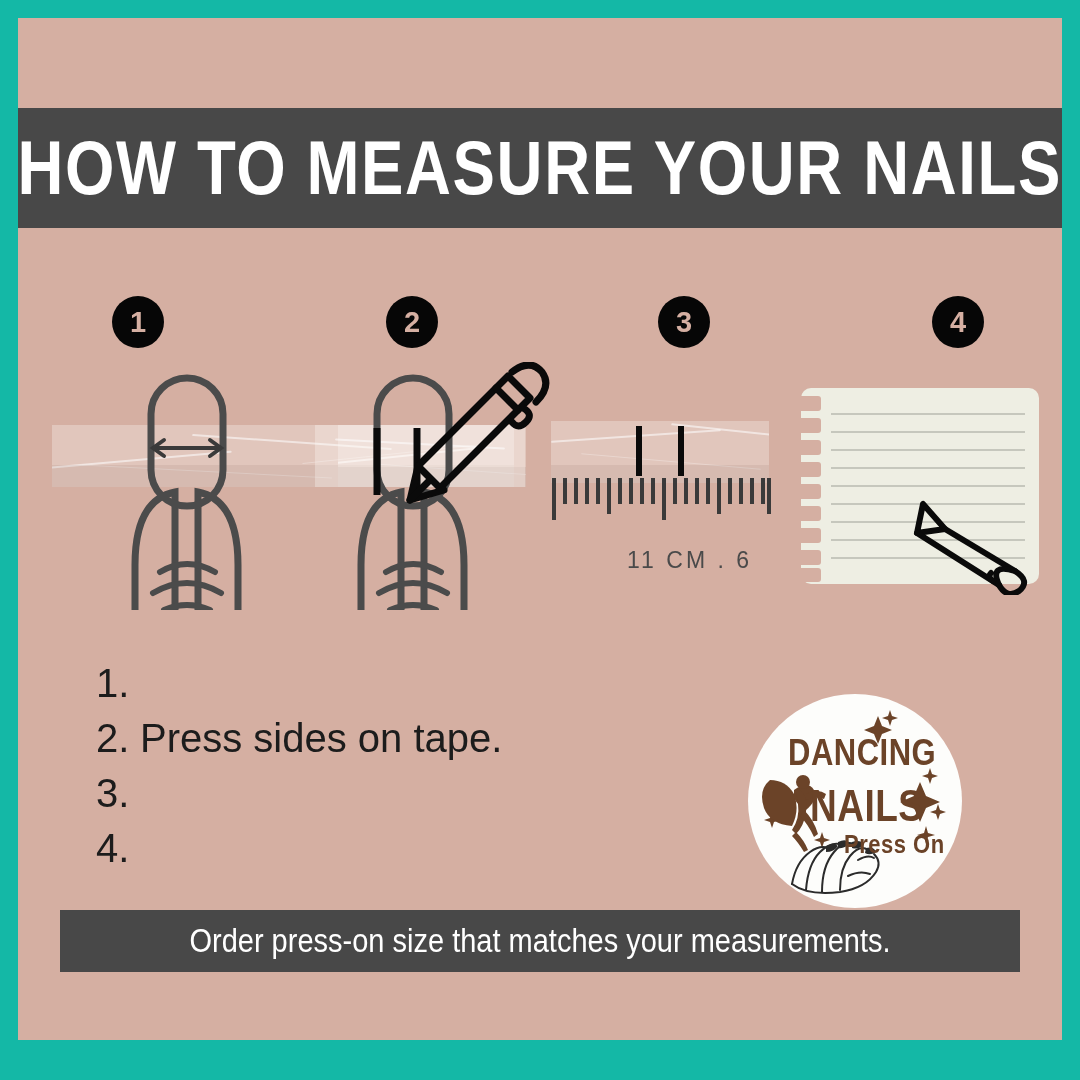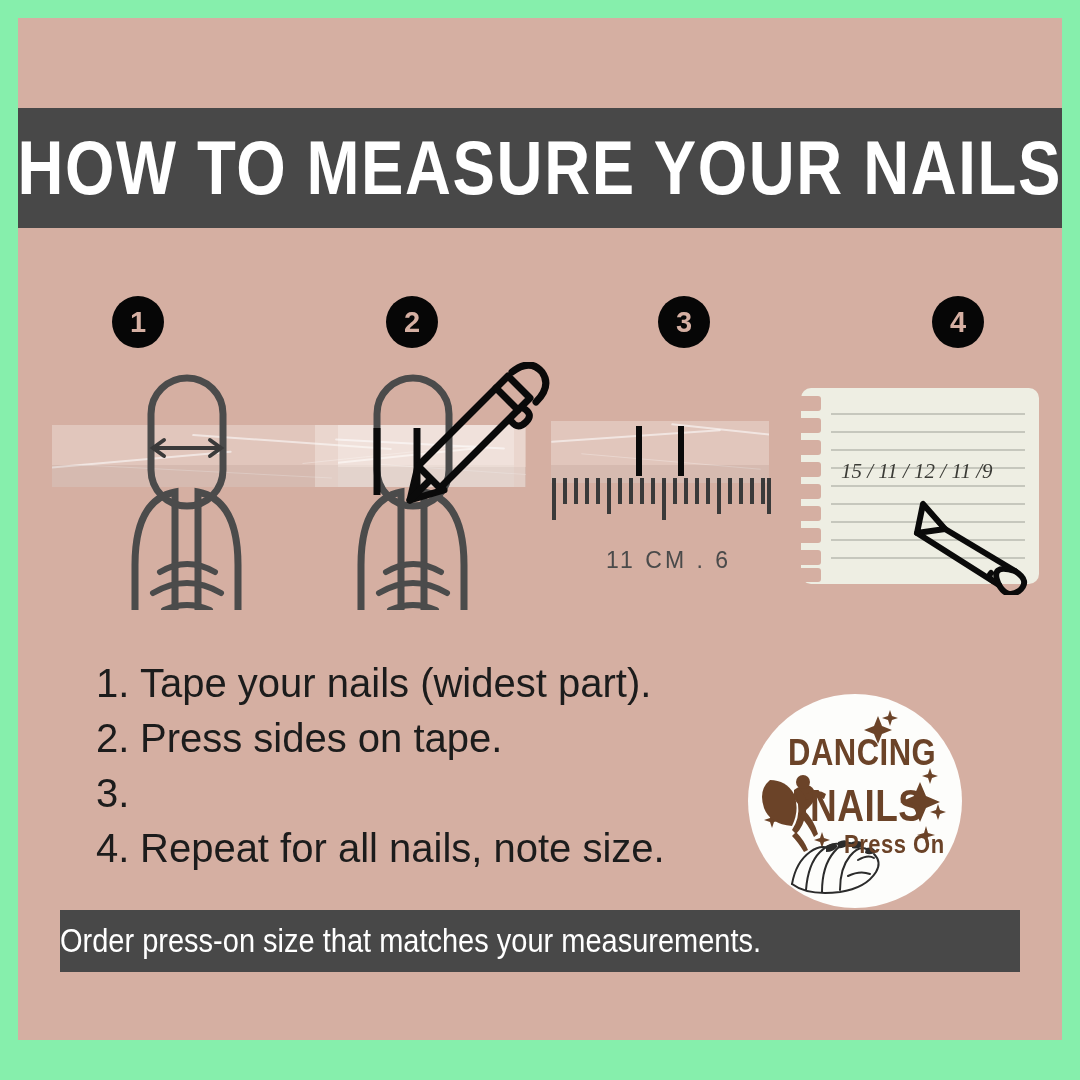--- a/index.html
+++ b/index.html
@@ -12,21 +12,21 @@
     height: 1080px;
     font-family: "Liberation Sans", sans-serif;
     overflow: hidden;
   }
 
   
   #poster {
     position: relative;
     width: 1080px;
     height: 1080px;
-    background: #86efac;
+    background: #14b8a6;
     overflow: hidden;
   }
   #inner-bg {
     position: absolute;
     left: 18px;
     top: 18px;
     width: 1044px;
     height: 1022px;
     background: #d5afa2;
   }
@@ -169,21 +169,21 @@
   
   #footer-banner {
     position: absolute;
     left: 60px;
     top: 910px;
     width: 960px;
     height: 62px;
     background: #484848;
     display: flex;
     align-items: center;
-    justify-content: flex-start;
+    justify-content: center;
   }
   #footer-text {
     color: #ffffff;
     font-family: "Liberation Sans", sans-serif;
     font-size: 29px;
     white-space: nowrap;
     transform: scaleY(1.12);
   }
 </style>
 </head>
@@ -305,21 +305,21 @@
       <line x1="157" y1="2" x2="157" y2="28"></line>
       <line x1="168" y1="2" x2="168" y2="38"></line>
       <line x1="179" y1="2" x2="179" y2="28"></line>
       <line x1="190" y1="2" x2="190" y2="28"></line>
       <line x1="201" y1="2" x2="201" y2="28"></line>
       <line x1="212" y1="2" x2="212" y2="28"></line>
       <line x1="218" y1="2" x2="218" y2="38"></line>
     </g>
   </svg>
 
-  <div id="ruler-caption" style="left:606px; top:547px;text-align:right;">11 CM . 6</div>
+  <div id="ruler-caption" style="left:627px; top:547px;text-align:right;">11 CM . 6</div>
 
   <svg class="illus" style="left:797px; top:388px;" width="246" height="200" viewBox="0 0 246 200">
     <rect x="4" y="0" width="238" height="196" rx="10" ry="10" fill="#eeeee3"></rect>
     <g fill="#d5afa2">
       <rect x="-2" y="8" width="26" height="15" rx="3"></rect>
       <rect x="-2" y="30" width="26" height="15" rx="3"></rect>
       <rect x="-2" y="52" width="26" height="15" rx="3"></rect>
       <rect x="-2" y="74" width="26" height="15" rx="3"></rect>
       <rect x="-2" y="96" width="26" height="15" rx="3"></rect>
       <rect x="-2" y="118" width="26" height="15" rx="3"></rect>
@@ -333,47 +333,44 @@
       <line x1="34" y1="62" x2="228" y2="62"></line>
       <line x1="34" y1="80" x2="228" y2="80"></line>
       <line x1="34" y1="98" x2="228" y2="98"></line>
       <line x1="34" y1="116" x2="228" y2="116"></line>
       <line x1="34" y1="134" x2="228" y2="134"></line>
       <line x1="34" y1="152" x2="228" y2="152"></line>
       <line x1="34" y1="170" x2="228" y2="170"></line>
     </g>
   </svg>
 
-  <div class="illus" style="left: 841px; top: 459px; width: 200px; font-family: &quot;Liberation Serif&quot;, serif; font-style: italic; font-size: 21px; color: rgb(59, 59, 54); letter-spacing: 0px; white-space: nowrap;">15  /  11  /  12  /  11  /9</div>
 
   <svg class="illus" style="left:905px; top:495px;" width="136" height="100" viewBox="0 0 136 100">
     <g fill="none" stroke="#0a0a0a" stroke-width="6" stroke-linejoin="round" stroke-linecap="round">
       <path d="M 18 9 L 12 38 L 40 34 Z"></path>
       <path d="M 12 38 L 94 90"></path>
       <path d="M 40 34 L 110 76"></path>
       <path d="M 94 90 Q 84 68 110 76 Q 126 86 114 96 Q 102 104 94 90 Z"></path>
       <path d="M 88 86 Q 82 82 86 78"></path>
     </g>
   </svg>
 
   <div id="steps-list">
     <div class="step-line">
       <span class="step-num">1.</span>
-      <span class="step-txt">Tape your nails (widest part).</span>
     </div>
     <div class="step-line">
       <span class="step-num">2.</span>
       <span class="step-txt">Press sides on tape.</span>
     </div>
     <div class="step-line">
       <span class="step-num">3.</span>
     </div>
     <div class="step-line">
       <span class="step-num">4.</span>
-      <span class="step-txt">Repeat for all nails, note size.</span>
     </div>
   </div>
 
   <div id="logo">
 
     <svg style="position:absolute; left:0; top:0;" width="214" height="214" viewBox="0 0 214 214">
 
       <g fill="#6b4328">
         <path d="M 130 22 L 134 32 L 144 36 L 134 40 L 130 50 L 126 40 L 116 36 L 126 32 Z"></path>
         <path d="M 142 16 L 144 22 L 150 24 L 144 26 L 142 32 L 140 26 L 134 24 L 140 22 Z"></path>

